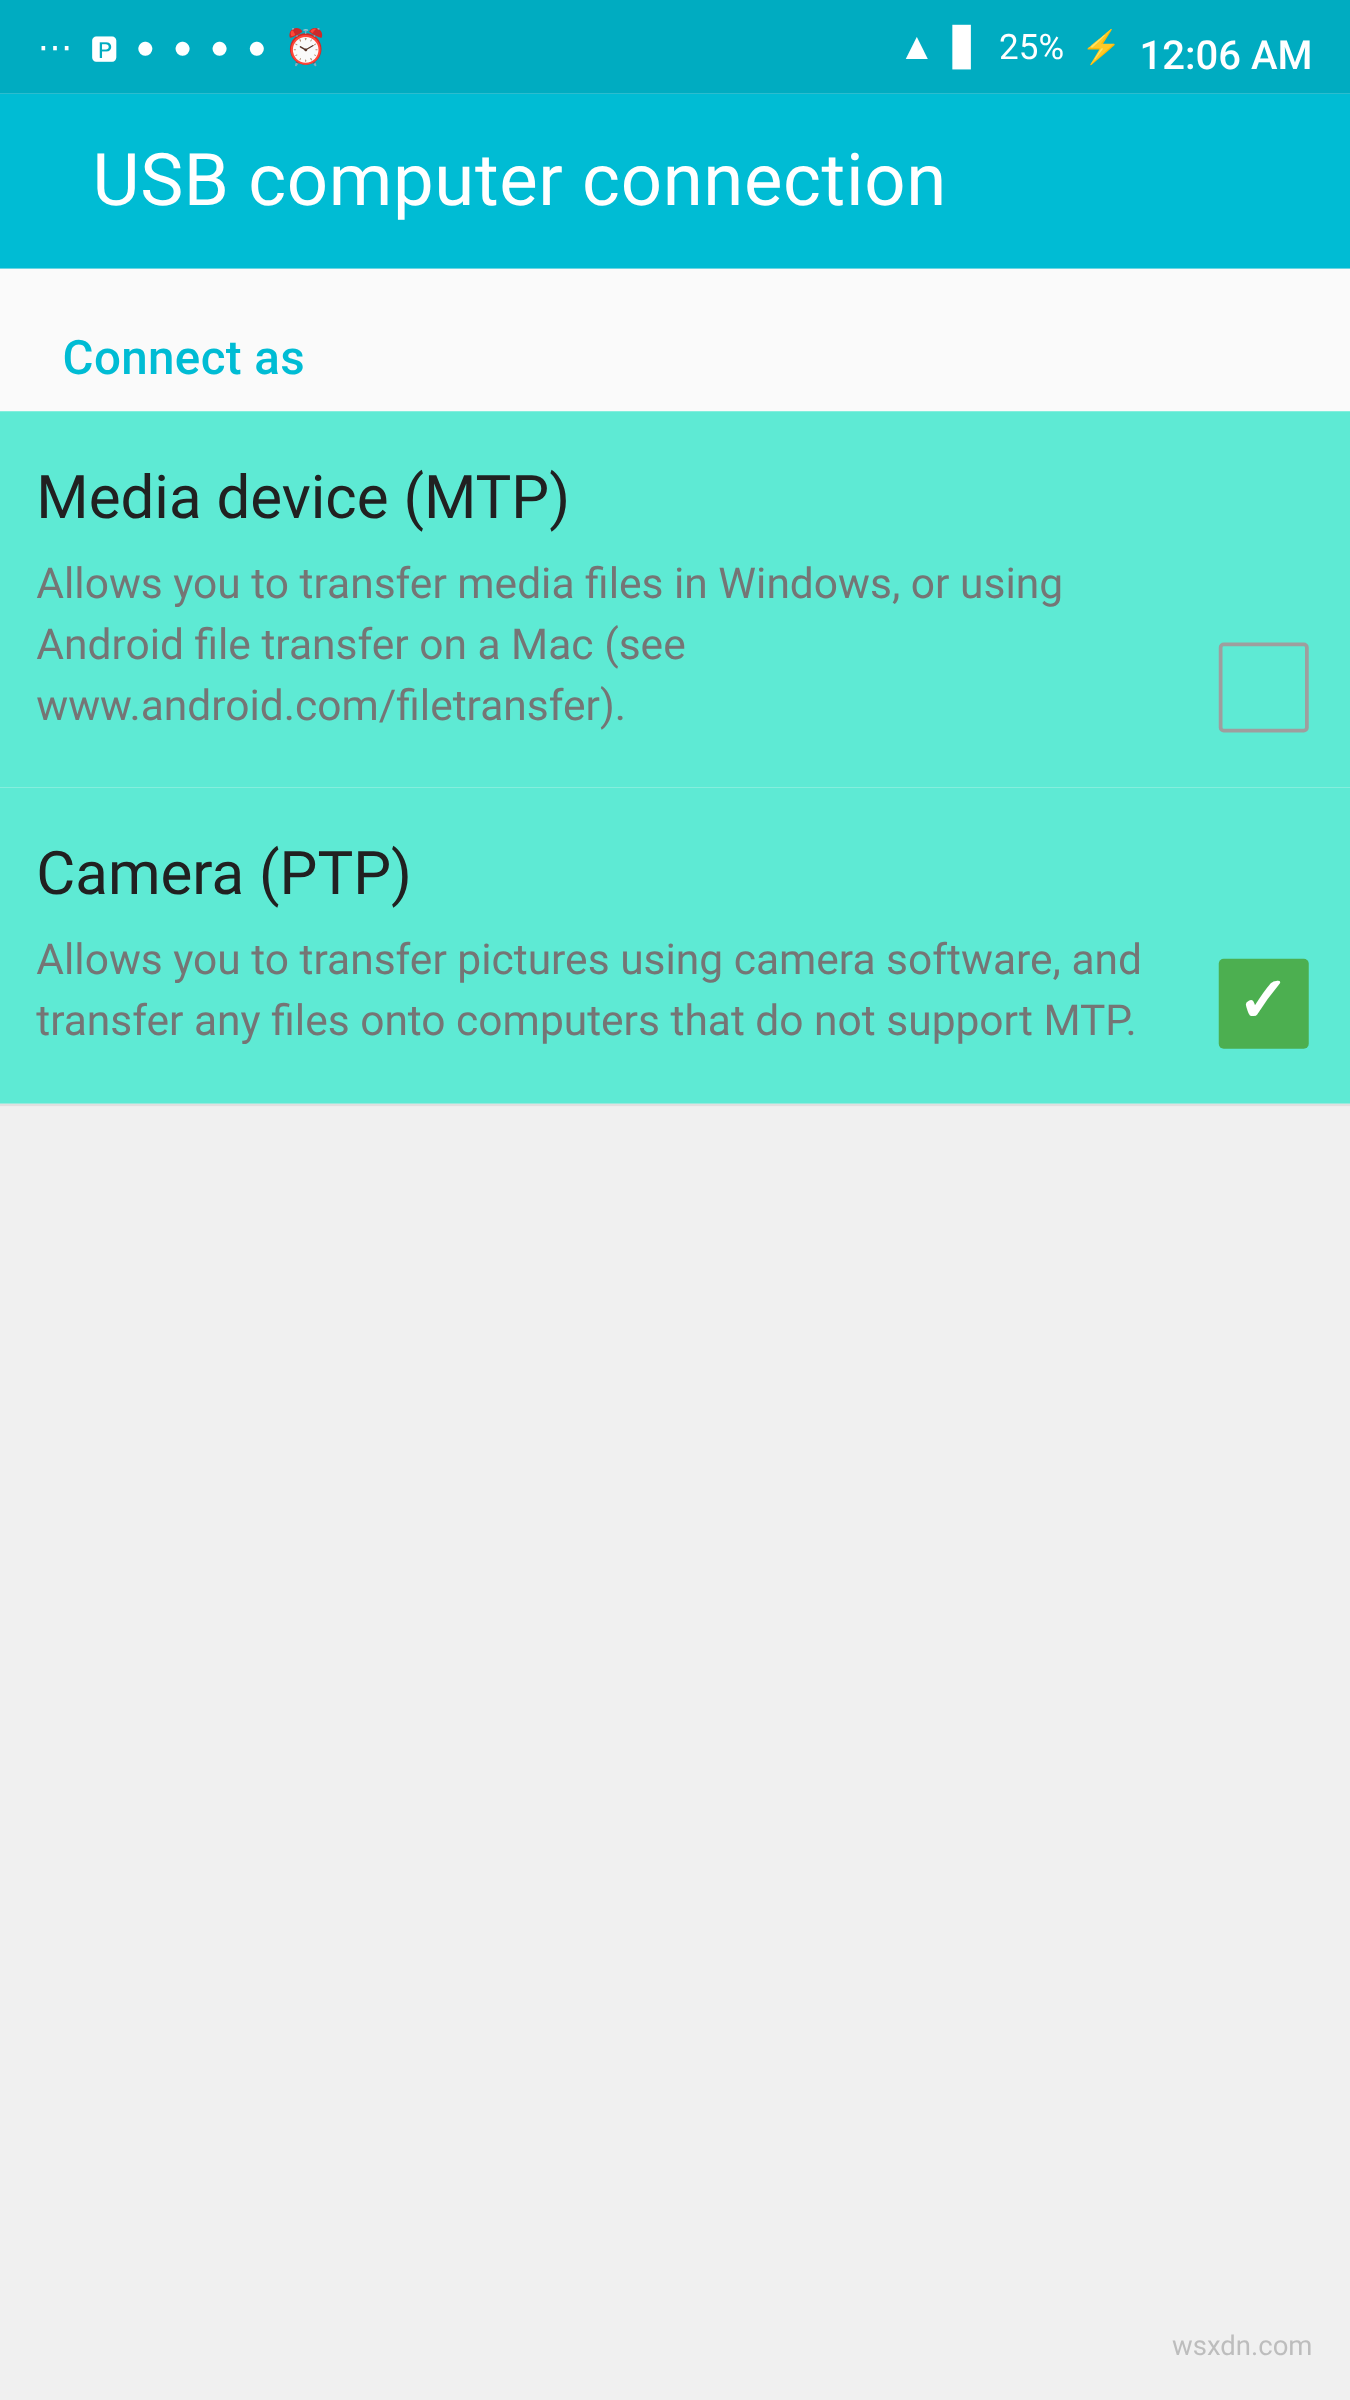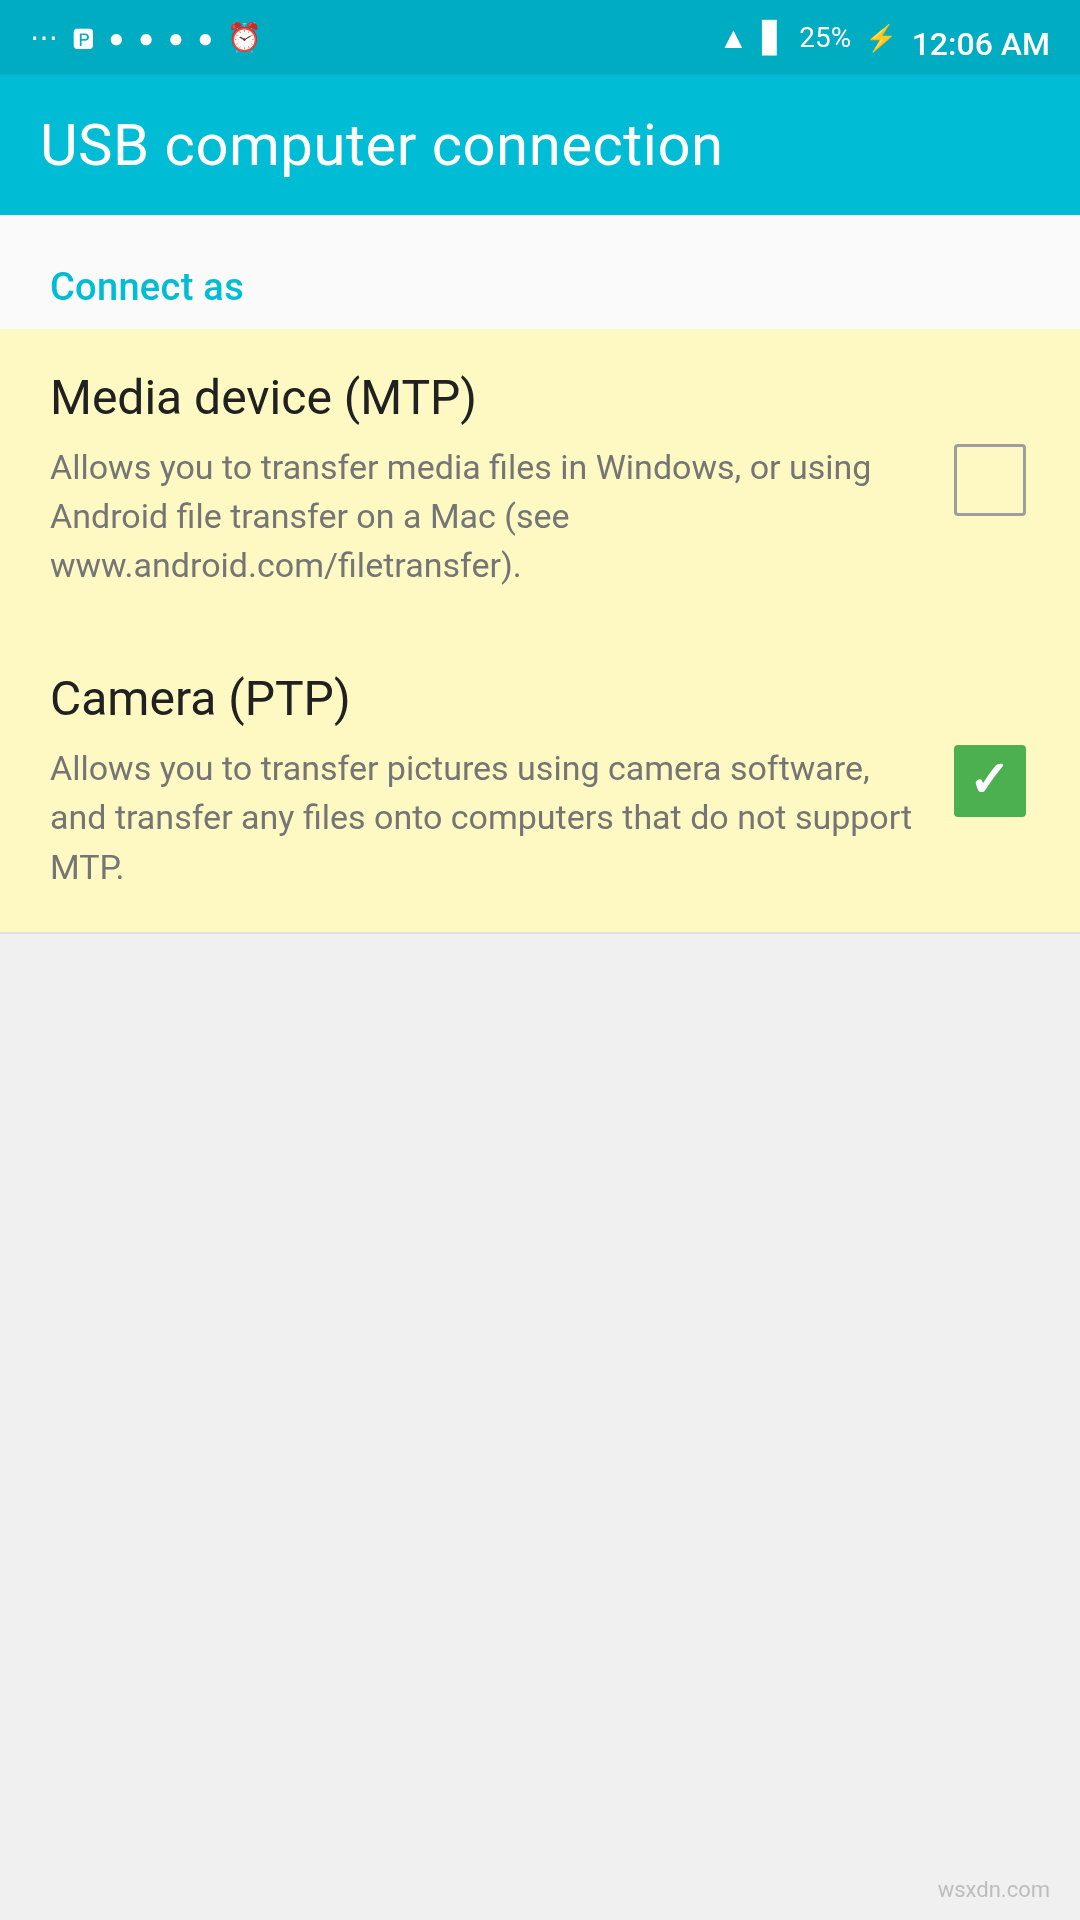--- a/index.html
+++ b/index.html
@@ -59,21 +59,21 @@
       color: white;
     }
 
     
     .app-bar {
       width: 100%;
       height: 140px;
       background: #00bcd4;
       display: flex;
       align-items: center;
-      padding: 0 40px;
+      padding: 0 74px;
     }
 
     .app-bar-title {
       color: white;
       font-size: 58px;
       font-weight: 400;
       letter-spacing: 0.5px;
     }
 
     
@@ -86,23 +86,23 @@
       padding: 50px 26px 20px 50px;
       color: #00bcd4;
       font-size: 38px;
       font-weight: 500;
       letter-spacing: 0.3px;
     }
 
     
     .option-item {
       display: flex;
-      align-items: center;
-      padding: 40px 50px;
-      background: #fef9c3;
+      align-items: flex-end;
+      padding: 40px 29px;
+      background: #5eead4;
       cursor: pointer;
     }
 
     .option-text {
       flex: 1;
       padding-right: 30px;
     }
 
     .option-title {
       font-size: 48px;
@@ -155,21 +155,21 @@
     }
 
     .divider {
       height: 2px;
       background: #e0e0e0;
       margin: 0 0;
     }
 
     .watermark {
       position: absolute;
-      bottom: 18px;
+      bottom: 30px;
       right: 30px;
       color: #bdbdbd;
       font-size: 22px;
       margin-top: 27px;
     }
   </style>
 </head>
 <body>
 
 <div class="status-bar">

